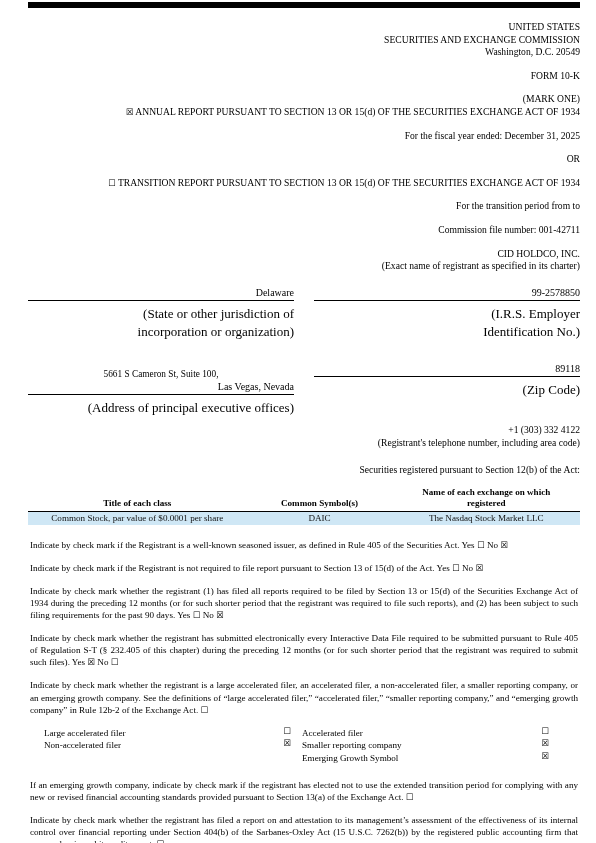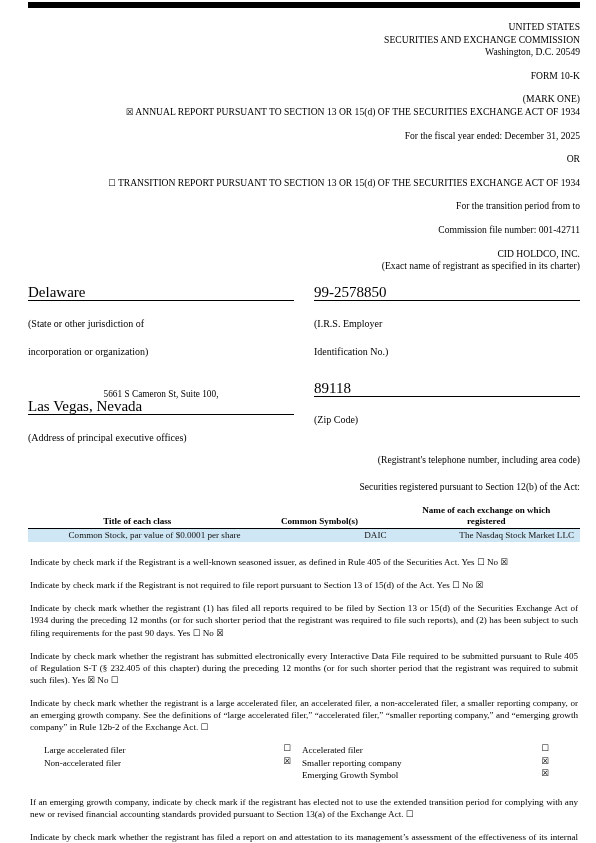--- a/index.html
+++ b/index.html
@@ -59,31 +59,31 @@
     width: 100%;
   }
   .two-col > div {
     width: 50%;
     box-sizing: border-box;
   }
   .col-left  { padding-right: 10px; }
   .col-right { padding-left: 10px; }
 
   .ruled {
-    text-align: left;
-    font-size: 15px;
+    text-align: right;
+    font-size: 10px;
     line-height: 11.8px;
     border-bottom: 1.6px solid #000000;
     padding-bottom: 1px;
   }
   .ruled-cap {
-    text-align: left;
-    font-size: 10px;
+    text-align: right;
+    font-size: 13px;
     line-height: 11.4px;
-    padding-top: 17px;
+    padding-top: 7px;
   }
 
   
   table.securities {
     width: 100%;
     border-collapse: collapse;
     font-size: 9.1px;
     line-height: 11.2px;
     table-layout: fixed;
   }
@@ -95,21 +95,20 @@
     padding: 0 6px 1px 6px;
   }
   table.securities td {
     text-align: center;
     vertical-align: top;
     padding: 1px 6px 1px 6px;
   }
   table.securities tr.hl td {
     background: #cfe7f5;
     color: #111111;
-    text-align: right;
   }
   .col-a { width: 40%; }
   .col-b { width: 26%; }
   .col-c { width: 34%; }
 
   
   .para {
     font-size: 9.1px;
     line-height: 12.1px;
     text-align: justify;
@@ -197,20 +196,21 @@
         <div class="ruled-cap">(Address of principal executive offices)</div>
       </div>
       <div class="col-right">
         <div style="text-align:center;font-size:9.3px;line-height:11.8px;">&nbsp;</div>
         <div class="ruled">89118</div>
         <div class="ruled-cap">(Zip Code)</div>
       </div>
     </div>
 
     <div class="gap-md"></div>
+    <div class="hdr-line">+1 (303) 332 4122</div>
     <div class="hdr-line t9">(Registrant's telephone number, including area code)</div>
 
     <div class="gap-lg"></div>
     <div class="hdr-line">Securities registered pursuant to Section 12(b) of the Act:</div>
 
     <div class="gap-md"></div>
     <table class="securities">
       <thead>
         <tr>
           <th class="col-a">Title of each class</th>

